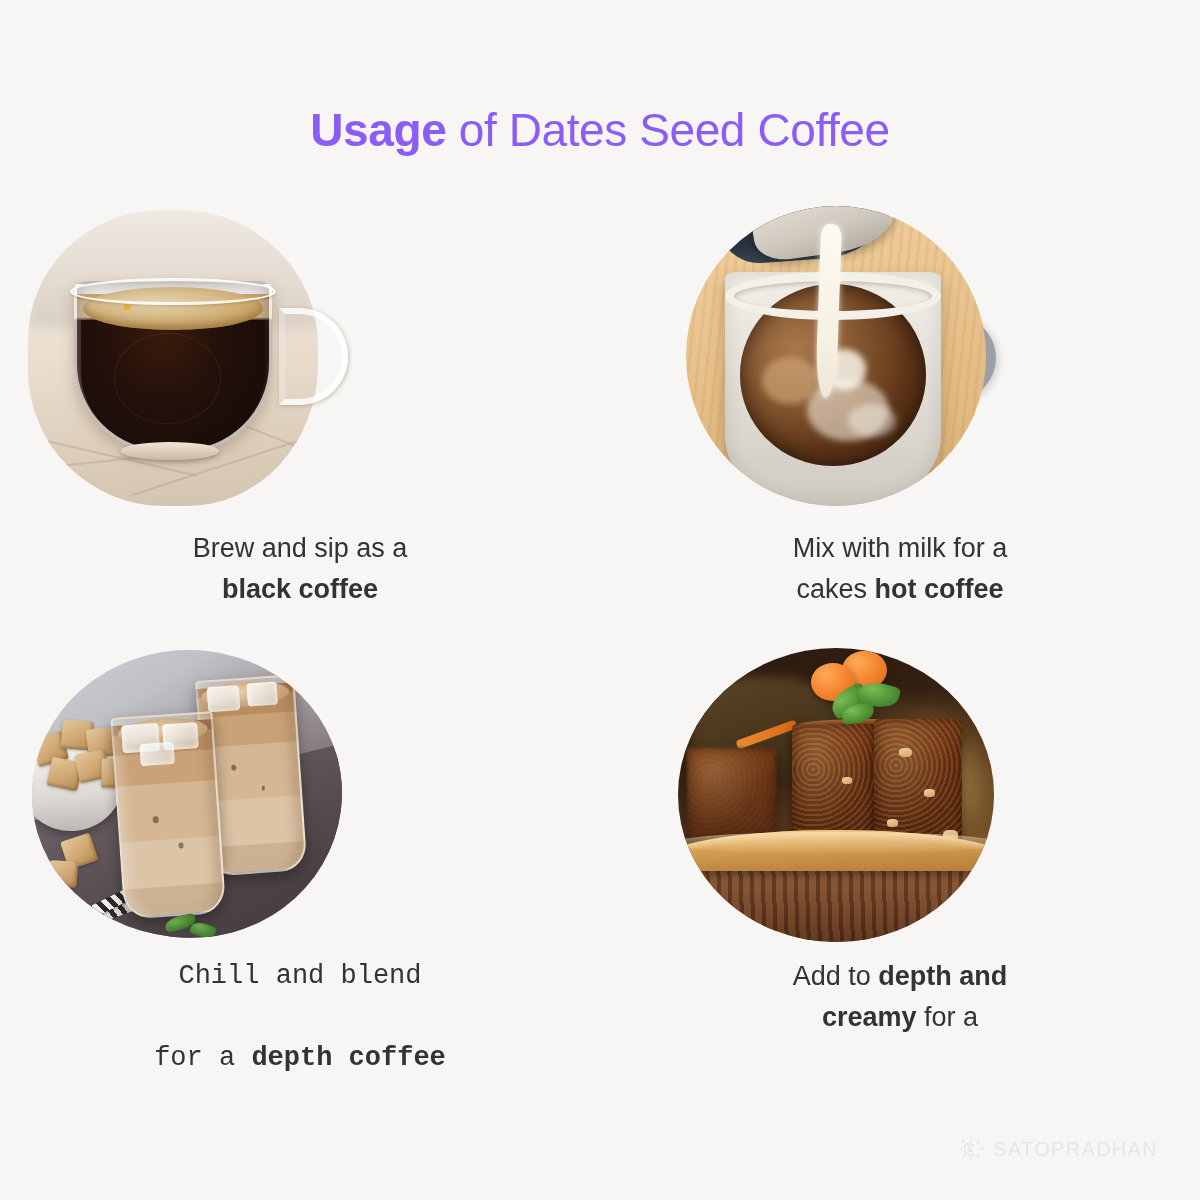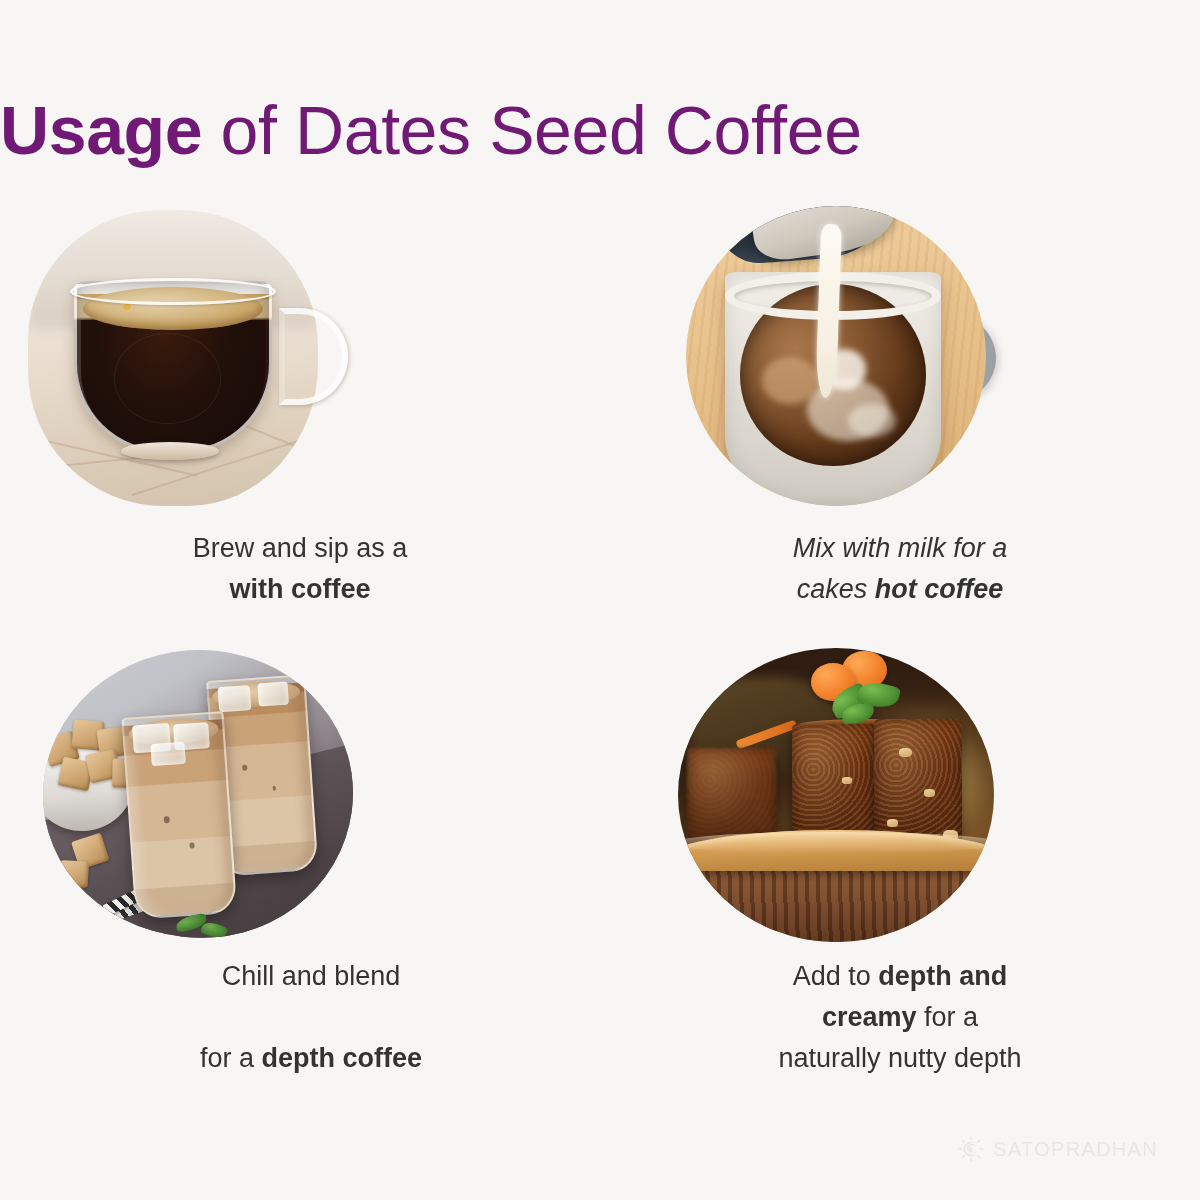--- a/index.html
+++ b/index.html
@@ -15,46 +15,46 @@
     font-family: "Liberation Sans", sans-serif;
     position: relative;
   }
 
   
   .page-title {
     position: absolute;
     top: 96px;
     left: 0;
     width: 1200px;
-    text-align: left;
-    font-size: 68px;
+    text-align: center;
+    font-size: 46px;
     line-height: 68px;
-    color: #701a75;
+    color: #8b5cf6;
     letter-spacing: -0.4px;
     white-space: nowrap;
   }
   .page-title .tw-bold { font-weight: bold; }
   .page-title .tw-reg  { font-weight: normal; }
 
   
   .grid {
     position: absolute;
     top: 196px;
     left: 0;
     width: 1200px;
     height: 920px;
   }
   .panel {
     position: absolute;
     width: 600px;
     height: 460px;
   }
   .panel.p1 { left: 0;     top: 0; }
-  .panel.p2 { left: 600px; top: 0; font-style: italic; }
-  .panel.p3 { left: 11px;     top: 440px; }
+  .panel.p2 { left: 600px; top: 0; }
+  .panel.p3 { left: 0;     top: 440px; font-family: Liberation Mono, monospace; }
   .panel.p4 { left: 600px; top: 440px; }
 
   .photo-wrap {
     position: absolute;
     left: 0; top: 0;
     width: 600px;
     height: 330px;
   }
 
   
@@ -457,21 +457,21 @@
           <div class="p1-rim"></div>
           <div class="p1-foot"></div>
         </div>
         <div class="masked" style="left:28px;top:14px;width:330px;height:296px;border-radius:0;overflow:visible;">
           <div class="p1-handle"></div>
         </div>
       </div>
     </div>
     <div class="caption">
       <span>Brew and sip as a</span><br>
-      <b>with coffee</b>
+      <b>black coffee</b>
     </div>
   </div>
 
   <div class="panel p2">
     <div class="photo-wrap">
       <div class="stage">
         <div class="overflow">
           <div class="p2-mug-right"></div>
         </div>
         <div class="masked">
@@ -564,21 +564,20 @@
           <div class="p4-mintleaf ml-b"></div>
           <div class="p4-mintleaf ml-c"></div>
           <div class="p4-plate"></div>
           <div class="p4-bark"></div>
         </div>
       </div>
     </div>
     <div class="caption">
       <span>Add to </span><b>depth and</b><br>
       <b>creamy</b><span> for a</span><br>
-      <span>naturally nutty depth</span>
     </div>
   </div>
 
 </div>
 
 <div class="watermark">
   <span>
     <svg class="wm-icon" viewBox="0 0 30 30" fill="none" stroke="#d9d7d2" stroke-width="1.5" stroke-linecap="round">
       <path d="M15 8.5a6.5 6.5 0 1 0 3.2 12.1"></path>
       <path d="M17.6 11.2a3.6 3.6 0 1 0-2.1 6.5"></path>

